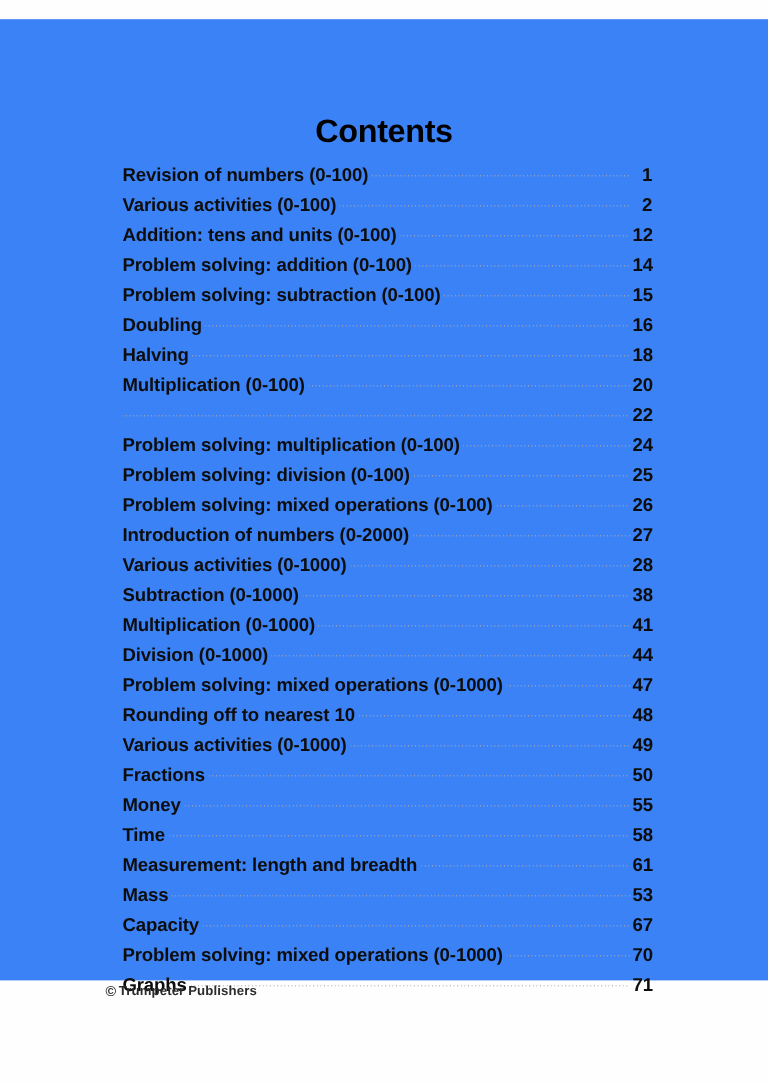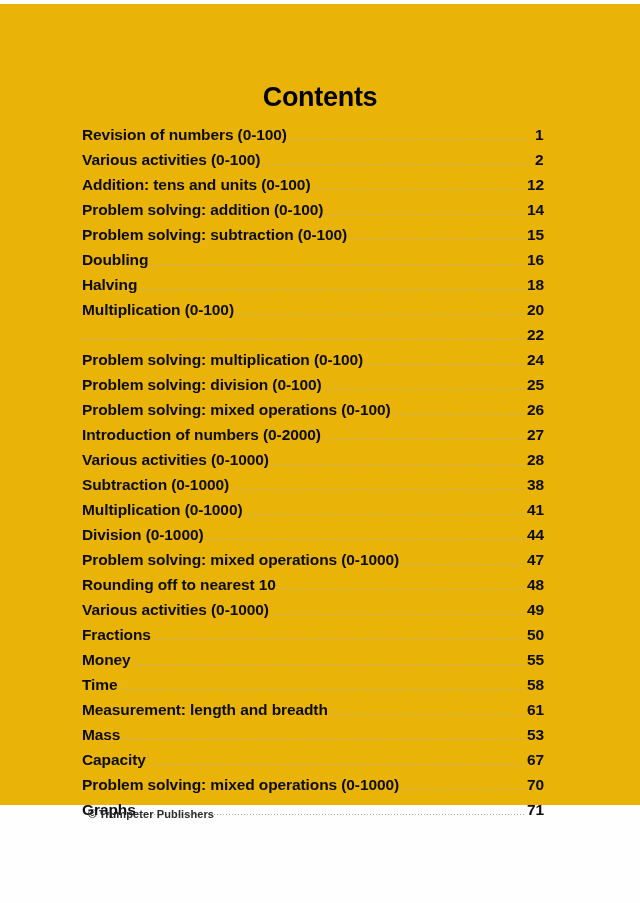--- a/index.html
+++ b/index.html
@@ -13,24 +13,24 @@
     background: #fefefe;
     font-family: "Liberation Sans", "DejaVu Sans", sans-serif;
     color: #0a0a0a;
     overflow: hidden;
     position: relative;
   }
 
   .page {
     position: absolute;
     left: 0;
-    top: 4px;
+    top: 16px;
     width: 640px;
     height: 801px;
-    background: #eab308;
+    background: #3b82f6;
   }
 
   .page-title {
     position: absolute;
     left: 0;
     top: 80px;
     width: 640px;
     text-align: center;
     font-size: 27px;
     font-weight: bold;
@@ -41,24 +41,25 @@
 
   .toc {
     position: absolute;
     left: 82px;
     top: 118px;
     width: 476px;
   }
 
   .toc-entry {
     display: flex;
-    align-items: center;
+    align-items: flex-start;
     height: 25px;
     line-height: 25px;
     white-space: nowrap;
+    margin-left: 20px;
   }
 
   .toc-label {
     font-size: 15.5px;
     font-weight: bold;
     letter-spacing: -0.1px;
     color: #0d0d0d;
     flex: 0 0 auto;
     padding-right: 3px;
   }

